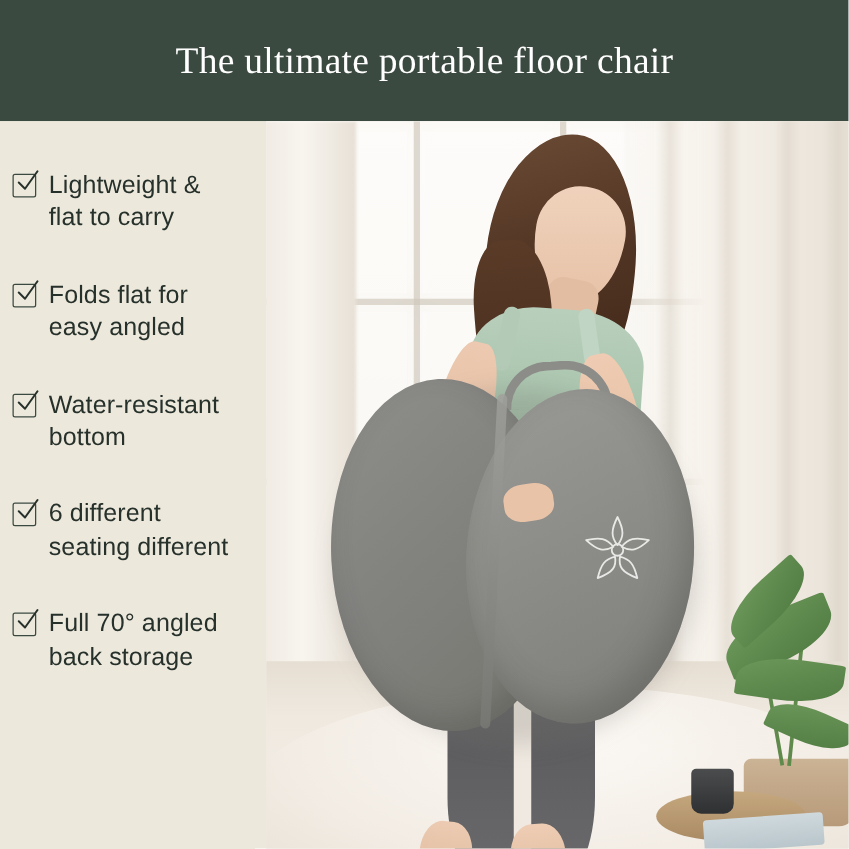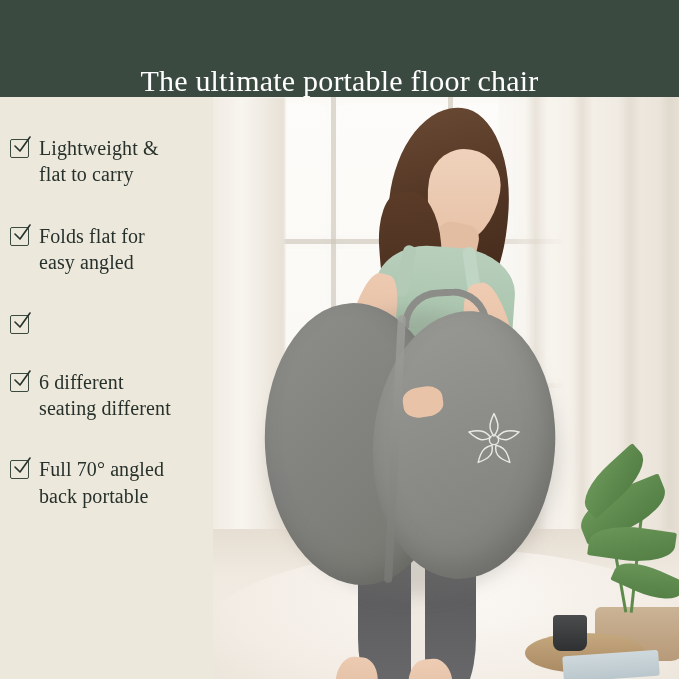--- a/index.html
+++ b/index.html
@@ -19,21 +19,21 @@
   }
 
   
   .header {
     position: absolute;
     left: 0; top: 0;
     width: 679px;
     height: 97px;
     background: #3b4a40;
     display: flex;
-    align-items: flex-end;
+    align-items: center;
     justify-content: center;
   }
   .header-title {
     color: #ffffff;
     font-family: "Liberation Serif", serif;
     font-size: 30px;
     font-weight: 400;
     letter-spacing: 0.2px;
     text-align: center;
     line-height: 1.1;
@@ -79,21 +79,21 @@
   .check-box svg {
     position: absolute;
     left: 1px;
     top: -5px;
     width: 20px;
     height: 20px;
     display: block;
   }
   .feature-text {
     color: #27312b;
-    font-family: Liberation Serif, serif;
+    font-family: Liberation Sans, sans-serif;
     font-size: 20px;
     line-height: 1.32;
     letter-spacing: 0.1px;
   }
 
   
   .photo {
     position: absolute;
     left: 213px;
     top: 97px;
@@ -417,20 +417,24 @@
           <span>easy angled</span>
         </span>
       </div>
 
       <div class="feature-item">
         <span class="check-box">
           <svg viewBox="0 0 20 20" aria-hidden="true">
               <path d="M3 11 L8 16 L18 2" fill="none" stroke="#27312b" stroke-width="1.6" stroke-linecap="round" stroke-linejoin="round"></path>
             </svg>
         </span>
+        <span class="feature-text">
+          <span>Water-resistant</span><br>
+          <span>bottom</span>
+        </span>
       </div>
 
       <div class="feature-item">
         <span class="check-box">
           <svg viewBox="0 0 20 20" aria-hidden="true">
               <path d="M3 11 L8 16 L18 2" fill="none" stroke="#27312b" stroke-width="1.6" stroke-linecap="round" stroke-linejoin="round"></path>
             </svg>
         </span>
         <span class="feature-text">
           <span>6 different</span><br>
@@ -439,21 +443,21 @@
       </div>
 
       <div class="feature-item">
         <span class="check-box">
           <svg viewBox="0 0 20 20" aria-hidden="true">
               <path d="M3 11 L8 16 L18 2" fill="none" stroke="#27312b" stroke-width="1.6" stroke-linecap="round" stroke-linejoin="round"></path>
             </svg>
         </span>
         <span class="feature-text">
           <span>Full 70° angled</span><br>
-          <span>back portable</span>
+          <span>back storage</span>
         </span>
       </div>
 
     </div>
   </div>
 
   <div class="photo">
     <div class="bg-wall"></div>
 
     <div class="window">

